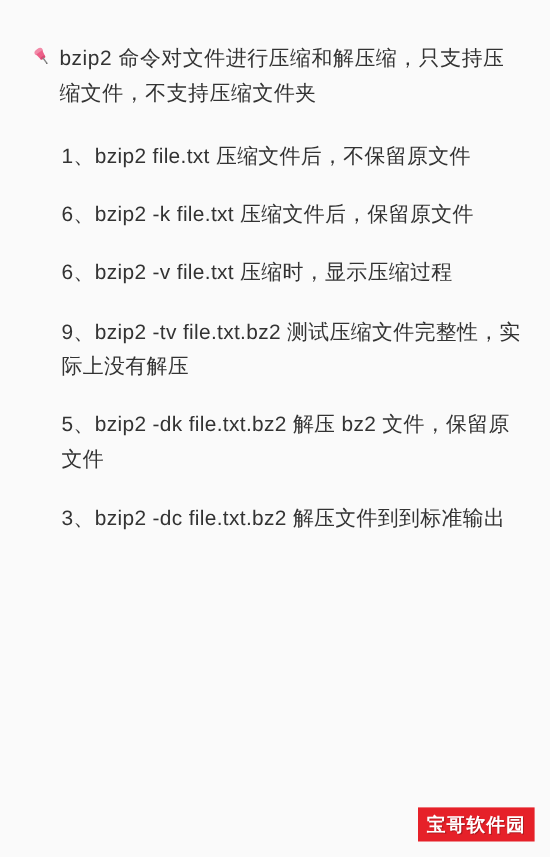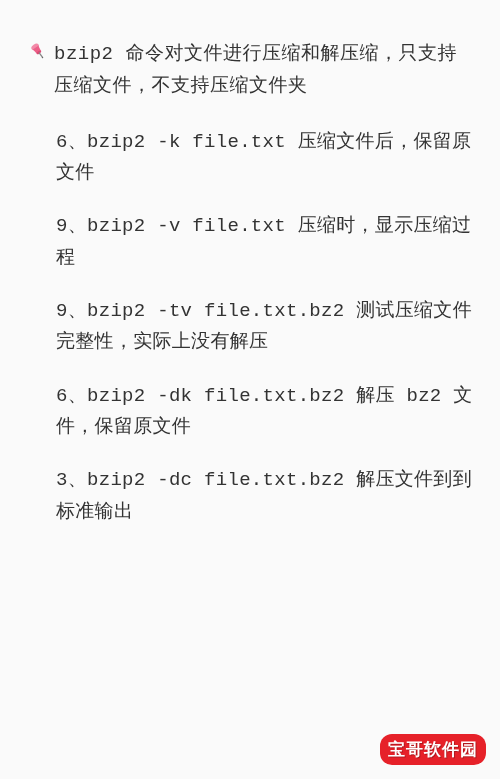--- a/index.html
+++ b/index.html
@@ -10,21 +10,20 @@
     body {
       width: 500px;
       height: 779px;
       background: #fafafa;
       font-family: -apple-system, BlinkMacSystemFont, "PingFang SC", "Hiragino Sans GB", "Microsoft YaHei", sans-serif;
       position: relative;
       overflow: hidden;
     }
     .content {
       padding: 38px 24px 28px 28px;
-      font-family: Liberation Mono, monospace;
     }
     .intro-block {
       display: flex;
       align-items: flex-start;
       margin-bottom: 24px;
     }
     .pin-icon {
       width: 20px;
       height: 20px;
       flex-shrink: 0;
@@ -54,21 +53,21 @@
     }
     .watermark {
       position: absolute;
       bottom: 14px;
       right: 14px;
       background: #e62129;
       color: #fff;
       font-size: 17px;
       font-weight: bold;
       padding: 4px 8px 4px 8px;
-      border-radius: 12px;
+      border-radius: 0;
       letter-spacing: 1px;
       text-shadow: 1px 1px 0 rgba(0,0,0,0.25);
       font-family: "Microsoft YaHei", sans-serif;
     }
   </style>
 </head>
 <body>
 
 <div class="content">
   <div class="intro-block">
@@ -80,21 +79,22 @@
           <ellipse cx="12" cy="14" rx="3.2" ry="1.6" fill="#d94a73"></ellipse>
           <rect x="11.2" y="14" width="1.6" height="7" fill="#888" rx="0.6"></rect>
           <circle cx="12" cy="21.5" r="0.9" fill="#666"></circle>
         </g>
       </svg>
     </span>
     <div class="intro-text">bzip2 命令对文件进行压缩和解压缩，只支持压缩文件，不支持压缩文件夹</div>
   </div>
 
   <div class="list">
+    <div class="item">1、bzip2 file.txt  压缩文件后，不保留原文件</div>
     <div class="item">6、bzip2 -k  file.txt  压缩文件后，保留原文件</div>
-    <div class="item">9、bzip2 -v file.txt  压缩时，显示压缩过程</div>
+    <div class="item">6、bzip2 -v file.txt  压缩时，显示压缩过程</div>
     <div class="item">9、bzip2 -tv  file.txt.bz2  测试压缩文件完整性，实际上没有解压</div>
-    <div class="item">6、bzip2 -dk  file.txt.bz2   解压 bz2 文件，保留原文件</div>
+    <div class="item">5、bzip2 -dk  file.txt.bz2   解压 bz2 文件，保留原文件</div>
     <div class="item">3、bzip2 -dc file.txt.bz2   解压文件到到标准输出</div>
   </div>
 </div>
 
 <div class="watermark">宝哥软件园</div>
 
 </body></html>

